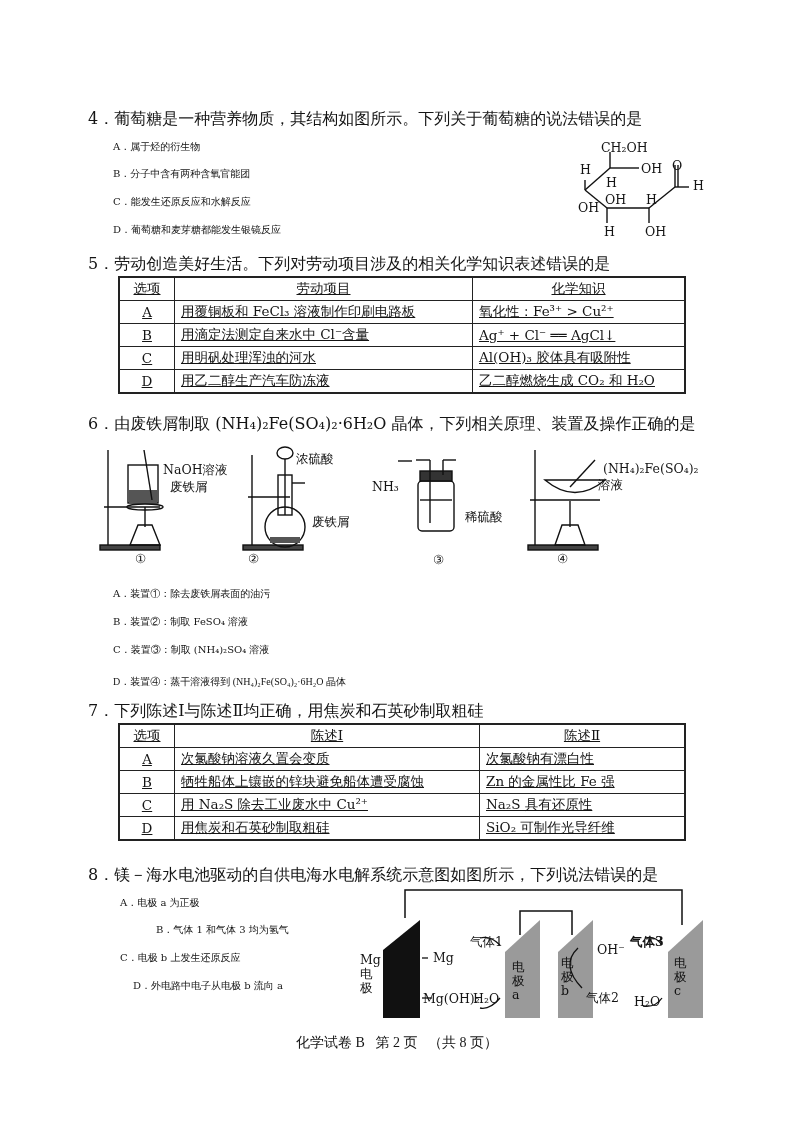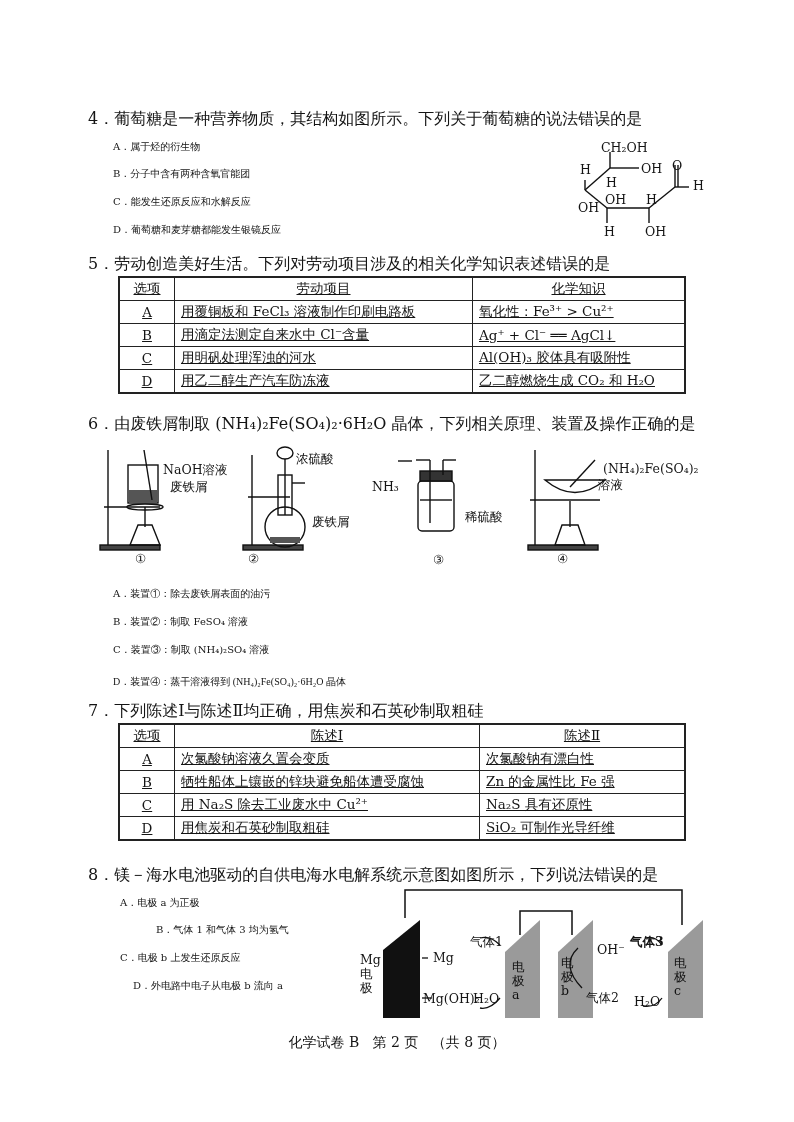--- a/index.html
+++ b/index.html
@@ -4,21 +4,21 @@
 <style>
   html, body { margin:0; padding:0; background:#ffffff; }
   body { width:794px; height:1122px; position:relative; overflow:hidden;
          font-family:"DejaVu Serif","Liberation Serif",serif; color:#141414; font-size:14px; }
   .q { position:absolute; left:88px; font-size:16px; line-height:20px; white-space:nowrap; }
   .opt { position:absolute; left:113px; font-size:10px; line-height:20px; white-space:nowrap; }
   table.t { position:absolute; border-collapse:collapse; font-size:13.5px; }
   table.t td { border:1.3px solid #222; height:22px; padding:0 6px; white-space:nowrap; }
   table.t td.c { text-align:center; }
   table.t { border:2px solid #222;text-decoration:underline; }
-  .footer { position:absolute; top:1034px; left:0; width:794px; text-align:center; font-size:14px; }
+  .footer { position:absolute; top:1034px; left:0; width:794px; text-align:center; font-size:14px;font-family:Liberation Serif, serif; }
   .lbl { position:absolute; font-size:12.5px; white-space:nowrap; line-height:14px; }
   .struct { position:absolute; font-size:12.5px; white-space:nowrap; }
   svg { position:absolute; overflow:visible; }
 </style>
 </head>
 <body>
 
 <div class="q" style="top:109px;">
   <span>4．</span><span>葡萄糖是一种营养物质，其结构如图所示。下列关于葡萄糖的说法错误的是</span>
 </div>

